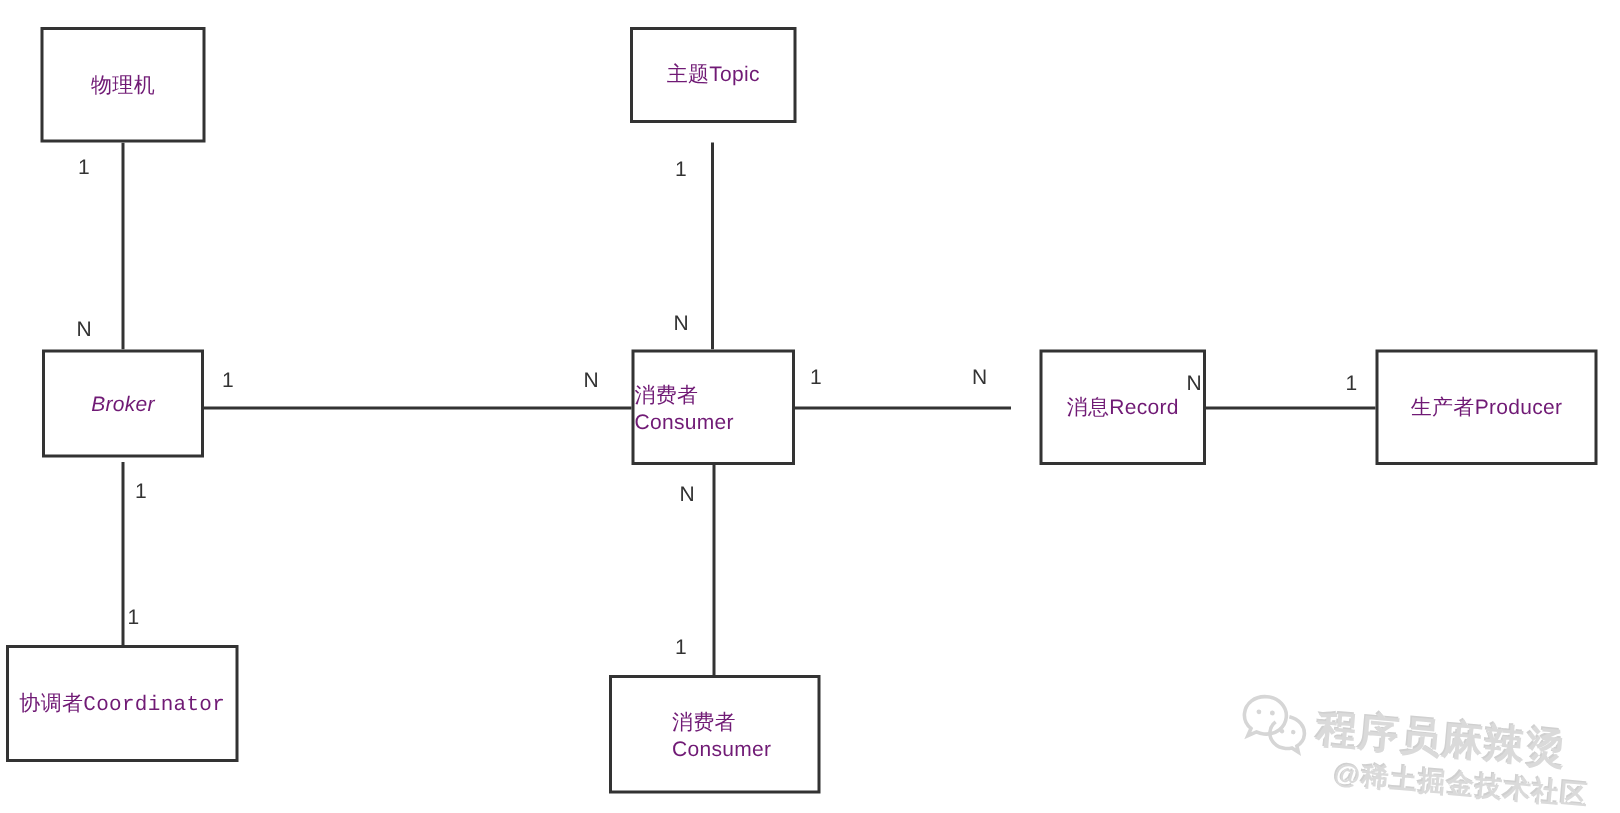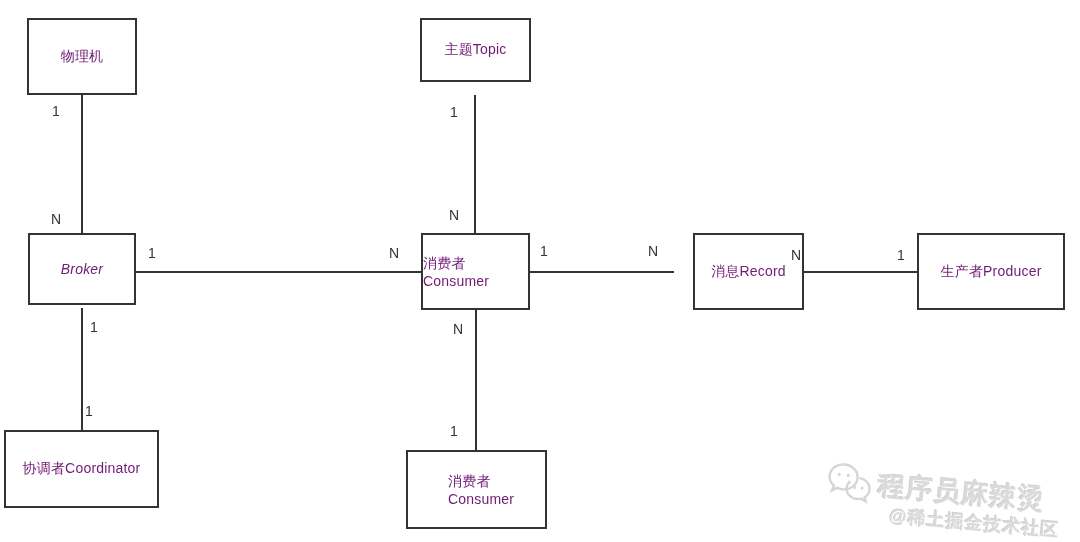--- a/index.html
+++ b/index.html
@@ -87,21 +87,21 @@
   <div class="entity" style="left:420px; top:18px; width:111px; height:64px;">主题Topic</div>
 
   <div class="entity" style="left:28px; top:233px; width:108px; height:72px;font-style:italic;">Broker</div>
 
   <div class="entity" style="left:421px; top:233px; width:109px; height:77px;">消费者Consumer</div>
 
   <div class="entity" style="left:673px; top:233px; width:111px; height:77px;margin-left:20px;">消息Record</div>
 
   <div class="entity" style="left:917px; top:233px; width:148px; height:77px;">生产者Producer</div>
 
-  <div class="entity" style="left:4px; top:430px; width:155px; height:78px;">协调者Coordinator</div>
+  <div class="entity" style="left:4px; top:430px; width:155px; height:78px;font-family:Liberation Mono, monospace;">协调者Coordinator</div>
 
   <div class="entity" style="left:406px; top:450px; width:141px; height:79px;padding-left:40px;">消费者Consumer</div>
 
   <span class="card" style="left:52px; top:104px;">1</span>
   <span class="card" style="left:51px; top:212px;">N</span>
   <span class="card" style="left:148px; top:246px;">1</span>
   <span class="card" style="left:389px; top:246px;">N</span>
   <span class="card" style="left:450px; top:105px;">1</span>
   <span class="card" style="left:449px; top:208px;">N</span>
   <span class="card" style="left:540px; top:244px;">1</span>

